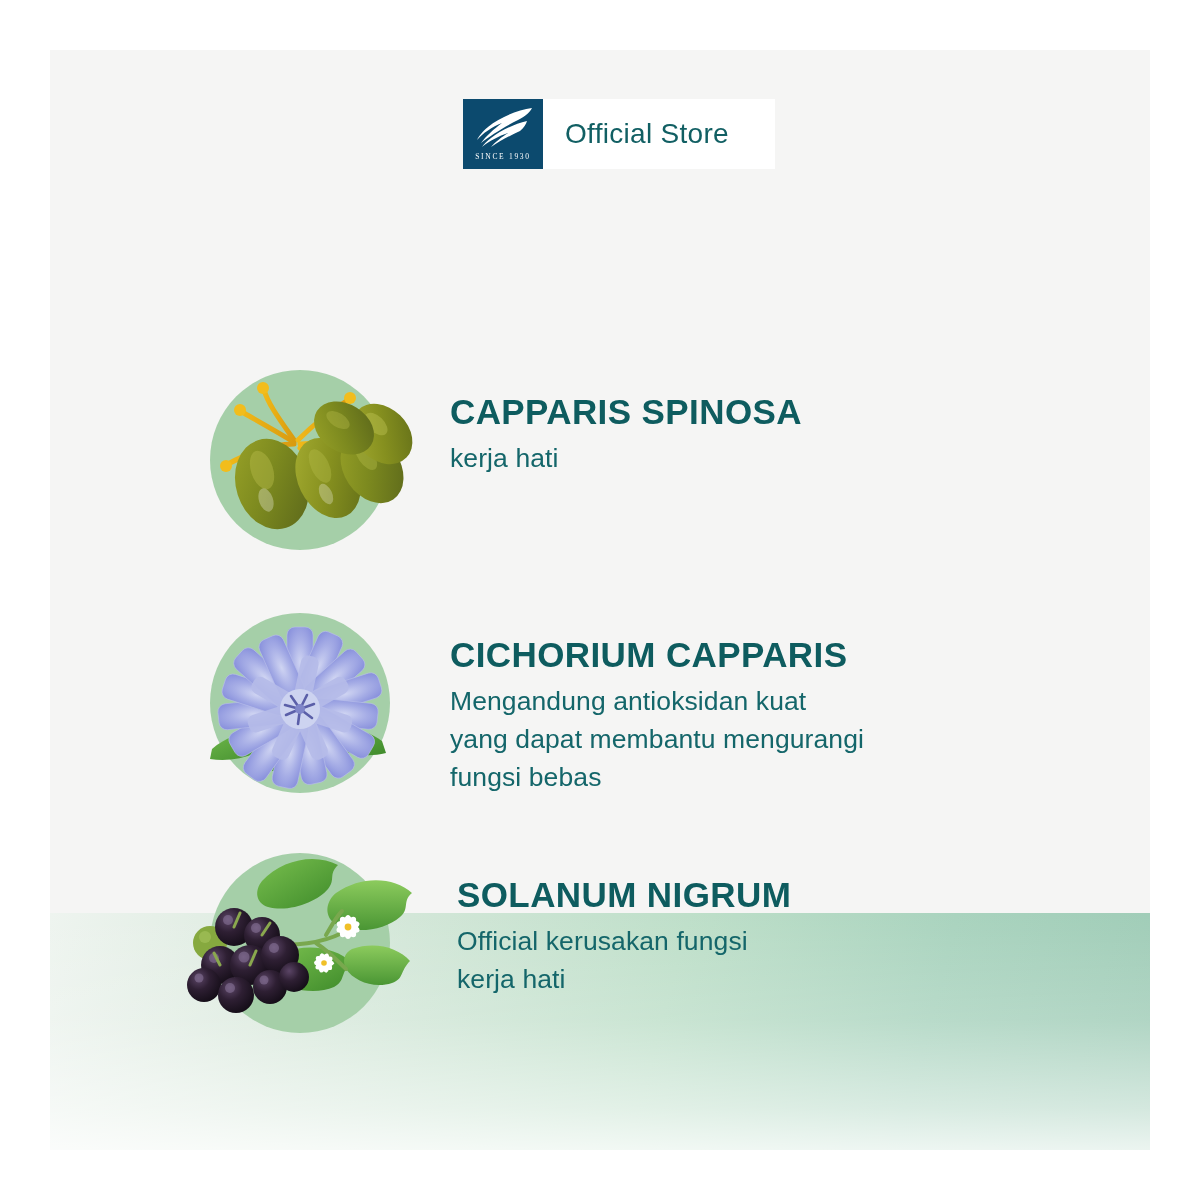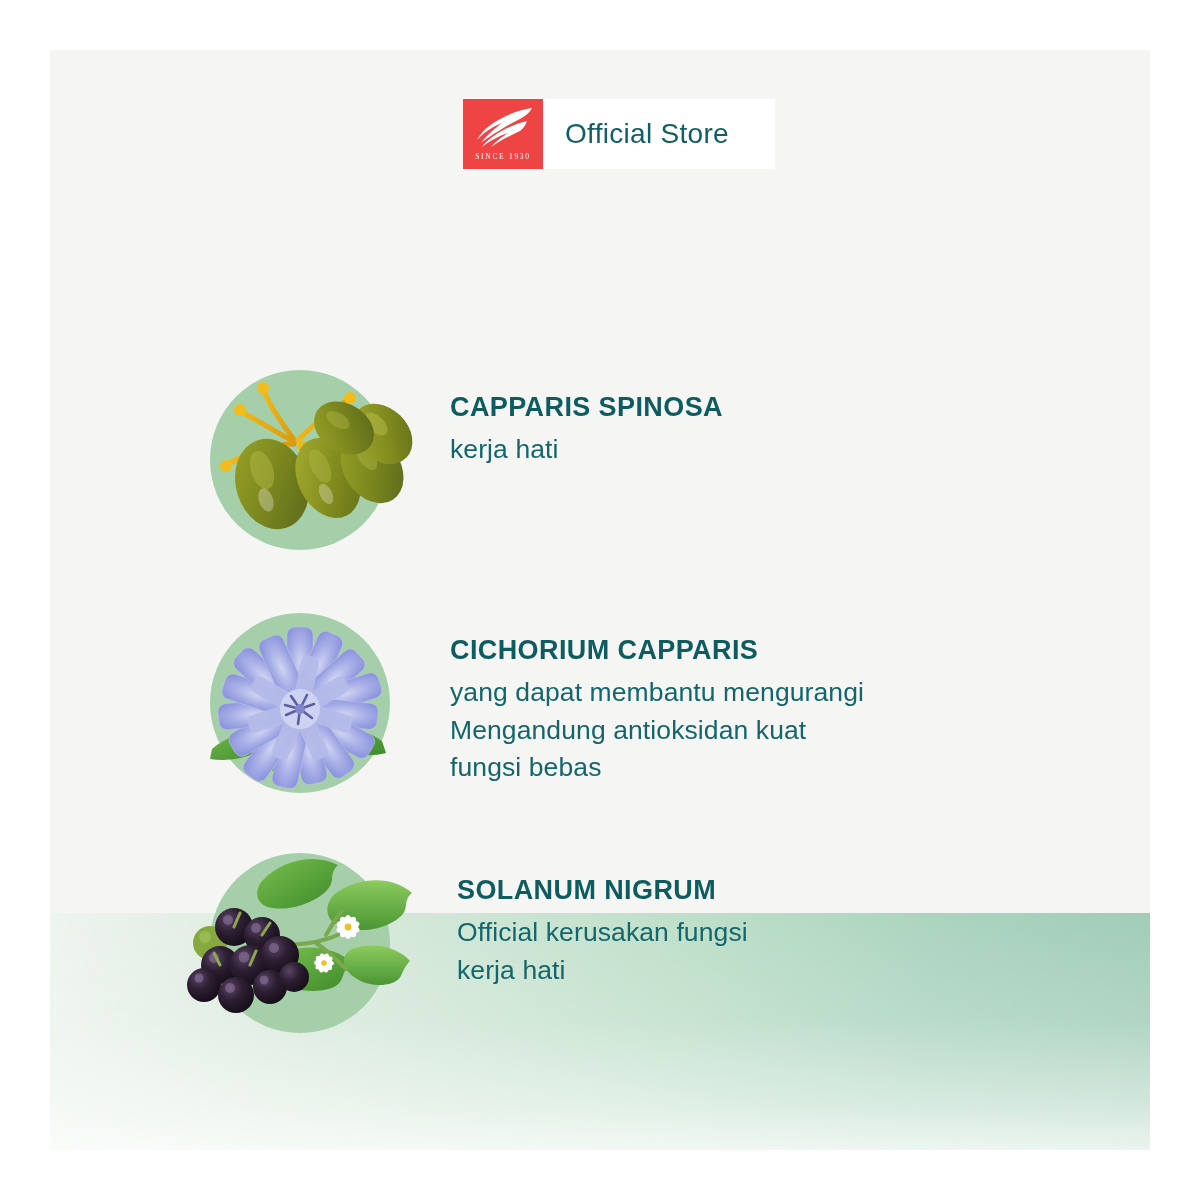--- a/index.html
+++ b/index.html
@@ -63,21 +63,21 @@
     width: 312px;
     height: 70px;
     background: #ffffff;
     display: flex;
     align-items: stretch;
   }
   .logo-mark {
     position: relative;
     width: 80px;
     height: 70px;
-    background: #ef4444;
+    background: #0c4a6e;
     flex: 0 0 auto;
     display: flex;
     flex-direction: column;
     align-items: center;
     justify-content: flex-start;
     overflow: hidden;
   }
   .logo-mark svg {
     display: block;
     width: 66px;
@@ -140,21 +140,21 @@
   }
   .ing-art svg { display: block; width: 250px; height: 226px; }
 
   .ing-text {
     margin-left: 60px;
     padding-top: 22px;
     max-width: 640px;
   }
   .ing-title {
     color: #0e5c5f;
-    font-size: 27px;
+    font-size: 35px;
     font-weight: bold;
     letter-spacing: 0.4px;
     line-height: 1.15;
     margin: 0 0 8px 0;
     white-space: nowrap;
   }
   .ing-desc {
     color: #14666a;
     font-size: 26.5px;
     font-weight: 400;
@@ -361,22 +361,22 @@
                 <path d="M0 0 L-15 -4"></path>
               </g>
               <circle cx="0" cy="0" r="5" fill="#8086c9"></circle>
             </g>
           </svg>
         </div>
       </div>
       <div class="ing-text">
         <div class="ing-title">CICHORIUM CAPPARIS</div>
         <div class="ing-desc">
+          <span class="ln">Mengandung antioksidan kuat</span>
           <span class="ln">yang dapat membantu mengurangi</span>
-          <span class="ln">Mengandung antioksidan kuat</span>
           <span class="ln">fungsi bebas</span>
         </div>
       </div>
     </div>
 
     <div class="ingredient-row row-2">
       <div class="ing-media">
         <div class="ing-circle"></div>
         <div class="ing-art">
           <svg viewBox="0 0 250 226" xmlns="http://www.w3.org/2000/svg" aria-hidden="true">

